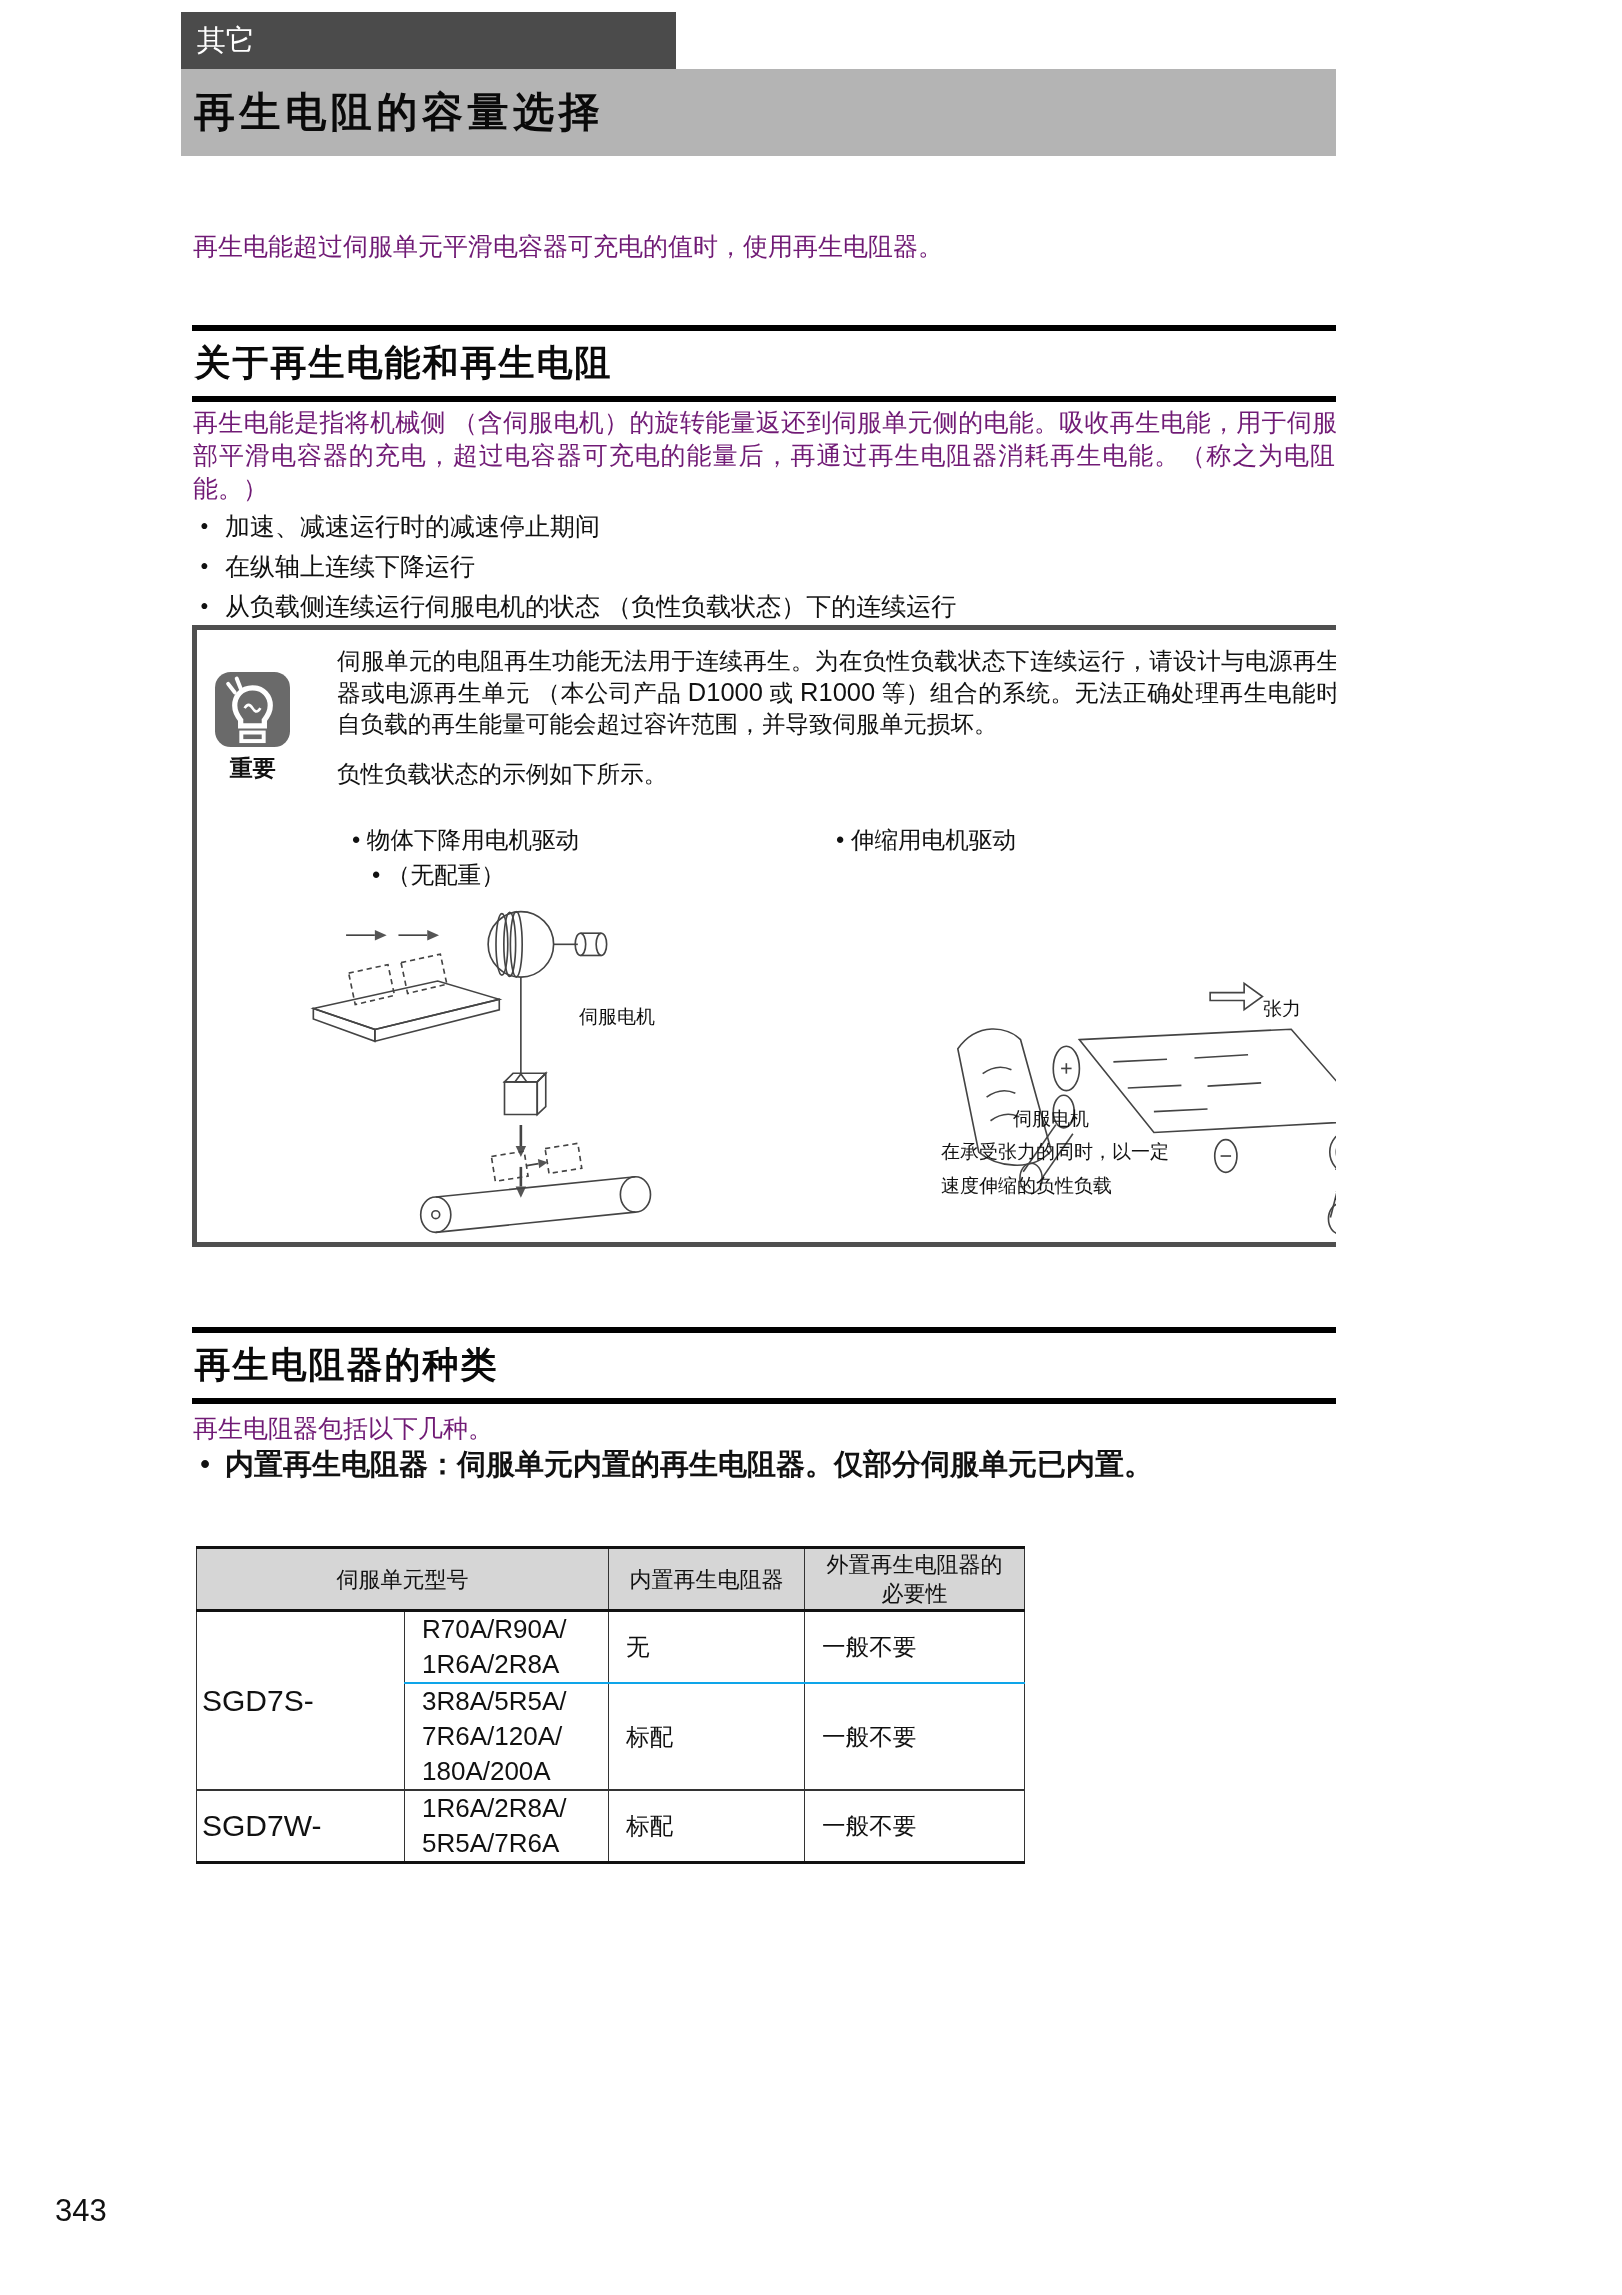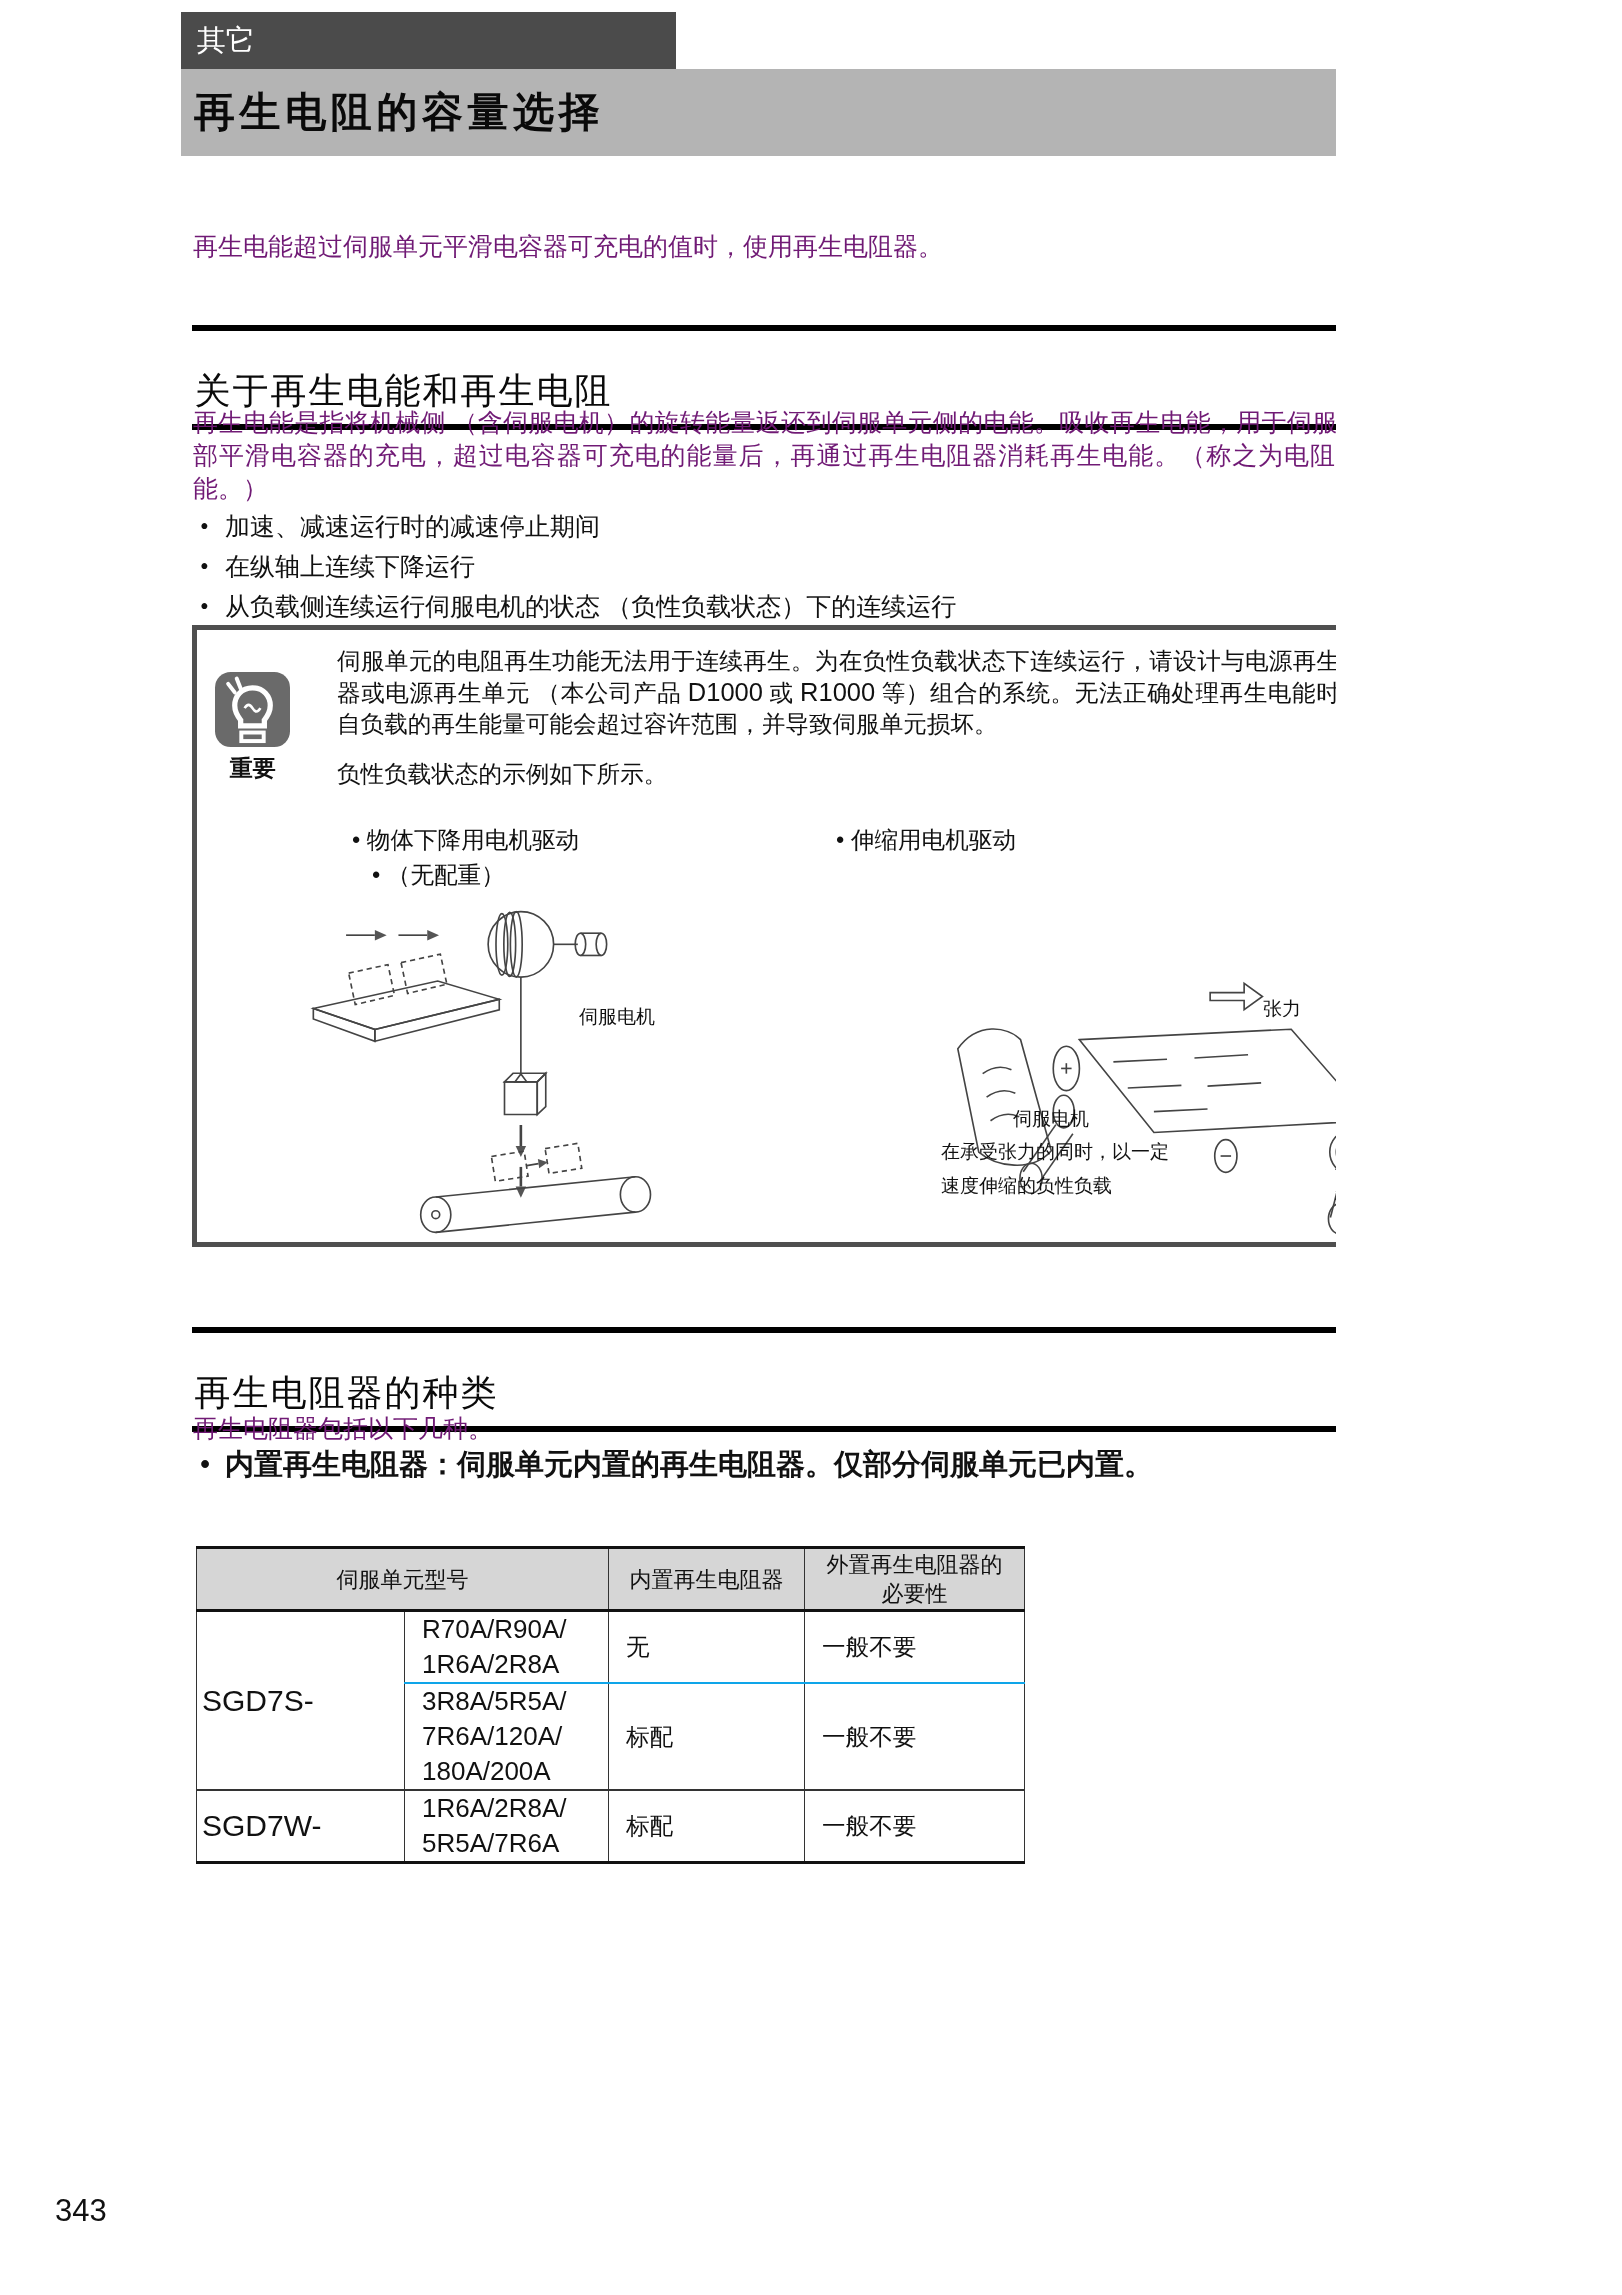--- a/index.html
+++ b/index.html
@@ -16,22 +16,22 @@
   .banner { left:181px; top:69px; width:1309px; height:87px; background:#b4b4b4;
             display:flex; align-items:center; padding-left:13px; }
   .banner-title { font-family:"Liberation Sans","DejaVu Sans",sans-serif; font-weight:700;
                   font-size:41px; letter-spacing:4.6px; color:#0a0a0a; }
 
   .body-text { font-size:25px; line-height:33px; color:#701a75; }
 
   
   .section-head { width:1218px; }
   .section-head .rule { height:5.9px; background:#000; }
-  .section-head h2 { font-family:"Liberation Sans","DejaVu Sans",sans-serif; font-weight:400;
-                     font-size:36px; letter-spacing:2px; color:#0a0a0a; padding:8.5px 0 7.9px 2.6px;margin-top:28px; }
+  .section-head h2 { font-family:"Liberation Sans","DejaVu Sans",sans-serif; font-weight:700;
+                     font-size:36px; letter-spacing:2px; color:#0a0a0a; padding:8.5px 0 7.9px 2.6px; }
 
   
   .blist { list-style:none; width:1225px; }
   .blist li { position:relative; padding-left:29px; font-size:25px; line-height:34px; margin-bottom:5.9px; }
   .blist li::before { content:"•"; position:absolute; left:3.9px; top:0; font-size:25px; }
 
   
   .notebox { left:192px; top:625px; width:1221px; height:622px; border:5.2px solid #4f4f4f; background:#fff; }
   .icon-badge { left:18.3px; top:42px; width:75px; height:75px; border-radius:15.7px; background:#6a6a6a; }
   .icon-label { left:15.7px; top:123px; width:80px; text-align:center;

